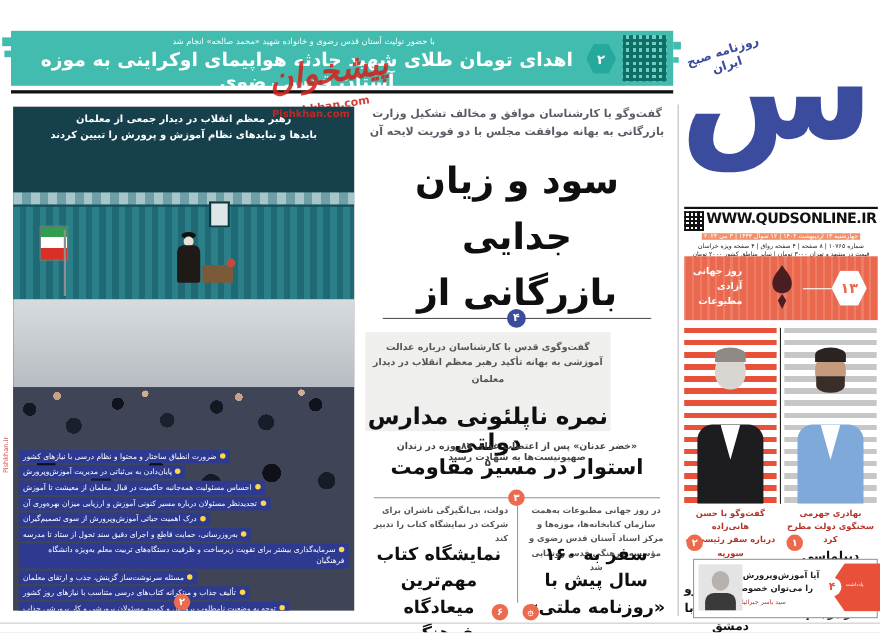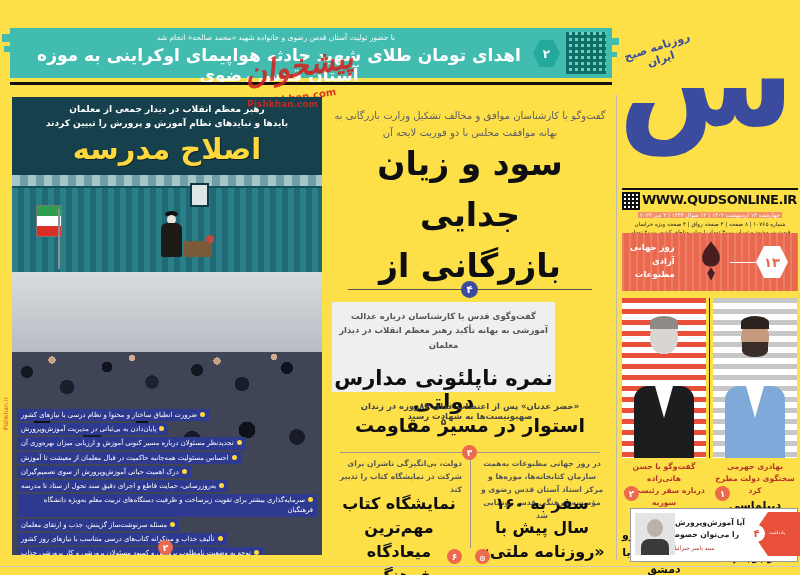--- a/index.html
+++ b/index.html
@@ -1,16 +1,16 @@
 <!DOCTYPE html>
 <html lang="fa"><head>
 <meta charset="utf-8">
 <style>
   html,body{margin:0;padding:0;background:#e8e8e8;}
-  #page{position:relative;width:800px;height:575px;background:#fde047;overflow:hidden;
+  #page{position:relative;width:800px;height:575px;background:#ffffff;overflow:hidden;
         font-family:"DejaVu Sans", sans-serif;}
   .abs{position:absolute;}
   .rtl{direction:rtl;}
   .center{text-align:center;}
 
   
   #top-banner{left:10px;top:28px;width:602px;height:50px;background:#43bcb0;color:#fff;}
   #top-banner .kicker{position:absolute;top:5px;left:0;right:70px;font-size:7.5px;text-align:center;opacity:.95;}
   #top-banner .head{position:absolute;top:17px;left:6px;right:70px;font-size:17px;font-weight:bold;text-align:center;letter-spacing:-.5px;}
   .pixel{position:absolute;background:#43bcb0;}
@@ -95,21 +95,21 @@
   #desk{position:absolute;left:172px;top:144px;width:28px;height:16px;background:#7b5a3a;border-radius:2px;}
   #desk-flower{position:absolute;left:194px;top:138px;width:8px;height:8px;border-radius:50%;background:#c24b3f;}
   #bullets{position:absolute;right:3px;top:312px;width:302px;direction:rtl;}
   .bline{display:table;margin:0 auto 2px 0;background:#2e3a8f;color:#fff;font-size:6.8px;line-height:1.5;
      padding:1px 4px;max-width:292px;text-align:right;direction:rtl;}
   .bdot{display:inline-block;width:5px;height:5px;border-radius:50%;background:#ffd83d;margin-left:3px;}
   #photo-badge{position:absolute;left:146px;top:443px;}
   #wm-side{left:2px;top:430px;font-size:6px;color:rgba(210,40,30,.8);transform:rotate(-90deg);transform-origin:left top;position:absolute;}
 
   
-  .kicker-gray{color:#5c5c66;font-size:10px;line-height:1.7;font-weight:normal;margin-top:12px;}
+  .kicker-gray{color:#5c5c66;font-size:10px;line-height:1.7;font-weight:bold;}
   #lead-kicker{left:334px;top:95px;width:272px;}
   #lead-head{left:330px;top:138px;width:280px;font-size:33px;font-weight:bold;color:#0f0f12;line-height:1.55;letter-spacing:-1px;}
   #lead-rule{left:348px;top:289px;width:244px;height:1px;background:#555;}
   #lead-badge{left:461px;top:281px;}
   #gray-box{left:332px;top:302px;width:223px;height:90px;background:#efefee;}
   #gray-box .kick{padding-top:7px;font-size:8.5px;color:#555;line-height:1.7;font-weight:bold;}
   #gray-box .head{margin-top:14px;font-size:21px;font-weight:bold;color:#0f0f12;letter-spacing:-.5px;}
   #gray-box .num{margin-top:3px;font-size:9px;font-weight:bold;color:#333;}
   #res-kicker{left:334px;top:401px;width:272px;font-size:8.5px;color:#444;font-weight:bold;}
   #res-head{left:334px;top:414px;width:272px;font-size:19px;font-weight:bold;color:#0f0f12;}
@@ -194,21 +194,20 @@
     <div id="press-hex">۱۳</div>
   </div>
 
   <div class="abs" id="photo">
     <div id="wm-photo">Pishkhan.com</div>
     <div id="photo-header">
       <div class="kick">
         <div>رهبر معظم انقلاب در دیدار جمعی از معلمان</div>
         <div>بایدها و نبایدهای نظام آموزش و پرورش را تبیین کردند</div>
       </div>
-      <div class="yellow">اصلاح مدرسه</div>
     </div>
     <div id="curtain"></div>
     <div id="curtain-band"></div>
     <div id="portrait-frame"></div>
     <div id="flag"></div>
     <div id="flag-pole"></div>
     <div id="leader-turban"></div>
     <div id="leader-head"></div>
     <div id="leader-body"></div>
     <div id="desk"></div>
@@ -219,25 +218,25 @@
       <div class="bline">
           <span class="bdot"></span>
           <span>ضرورت انطباق ساختار و محتوا و نظام درسی با نیازهای کشور</span>
         </div>
       <div class="bline">
           <span class="bdot"></span>
           <span>پایان‌دادن به بی‌ثباتی در مدیریت آموزش‌وپرورش</span>
         </div>
       <div class="bline">
           <span class="bdot"></span>
+          <span>احساس مسئولیت همه‌جانبه حاکمیت در قبال معلمان از معیشت تا آموزش</span>
+        </div>
+      <div class="bline">
+          <span class="bdot"></span>
           <span>تجدیدنظر مسئولان درباره مسیر کنونی آموزش و ارزیابی میزان بهره‌وری آن</span>
-        </div>
-      <div class="bline">
-          <span class="bdot"></span>
-          <span>احساس مسئولیت همه‌جانبه حاکمیت در قبال معلمان از معیشت تا آموزش</span>
         </div>
       <div class="bline">
           <span class="bdot"></span>
           <span>درک اهمیت حیاتی آموزش‌وپرورش از سوی تصمیم‌گیران</span>
         </div>
       <div class="bline">
           <span class="bdot"></span>
           <span>به‌روزرسانی، حمایت قاطع و اجرای دقیق سند تحول از ستاد تا مدرسه</span>
         </div>
       <div class="bline">

